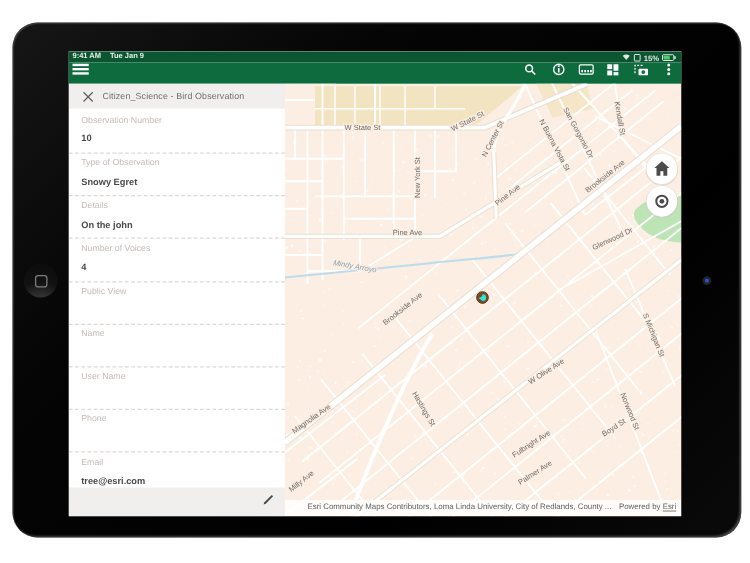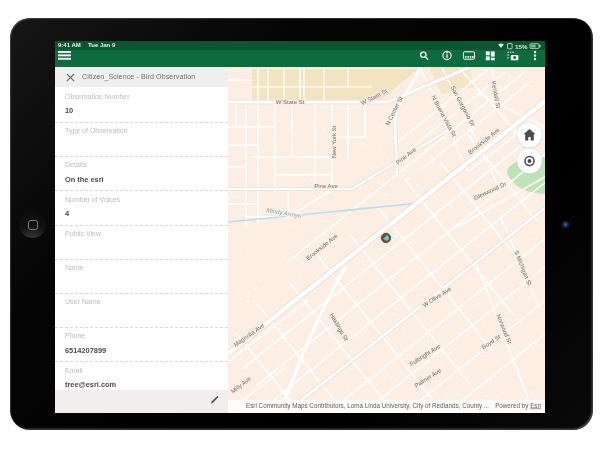--- a/index.html
+++ b/index.html
@@ -115,35 +115,35 @@
           </g>
       </svg>
       <span class="abs" id="titletxt">Citizen_Science - Bird Observation</span>
     </div>
 
     <div class="abs" id="panel">
       <div class="abs flabel" style="top:6.0px">Observation Number</div>
       <div class="abs fvalue" style="top:19.3px">10</div>
       <div class="abs fdiv" style="top:35.0px"></div>
       <div class="abs flabel" style="top:40.2px">Type of Observation</div>
+      <div class="abs fvalue" style="top:53.5px">Snowy Egret</div>
       <div class="abs fdiv" style="top:69.2px"></div>
       <div class="abs flabel" style="top:74.4px">Details</div>
-      <div class="abs fvalue" style="top:87.7px">On the esri</div>
+      <div class="abs fvalue" style="top:87.7px">On the john</div>
       <div class="abs fdiv" style="top:103.4px"></div>
       <div class="abs flabel" style="top:108.6px">Number of Voices</div>
       <div class="abs fvalue" style="top:121.9px">4</div>
       <div class="abs fdiv" style="top:137.6px"></div>
       <div class="abs flabel" style="top:142.8px">Public View</div>
       <div class="abs fdiv" style="top:171.8px"></div>
       <div class="abs flabel" style="top:177.0px">Name</div>
       <div class="abs fdiv" style="top:206.0px"></div>
       <div class="abs flabel" style="top:211.2px">User Name</div>
       <div class="abs fdiv" style="top:240.2px"></div>
       <div class="abs flabel" style="top:245.4px">Phone</div>
-      <div class="abs fvalue" style="top:258.7px">6514207899</div>
       <div class="abs fdiv" style="top:274.4px"></div>
       <div class="abs flabel" style="top:279.6px">Email</div>
       <div class="abs fvalue" style="top:292.9px">tree@esri.com</div>
     </div>
 
     <div class="abs" id="bottombar">
       <svg class="abs" style="left:155px;top:4px" width="10" height="11" viewBox="0 0 10 11">
         <path d="M0.9,9.6 L1.5,7.8 L7.4,1.9 L8.5,3 L2.6,8.9 Z" fill="#4a4a4a"></path>
       </svg>
     </div>

